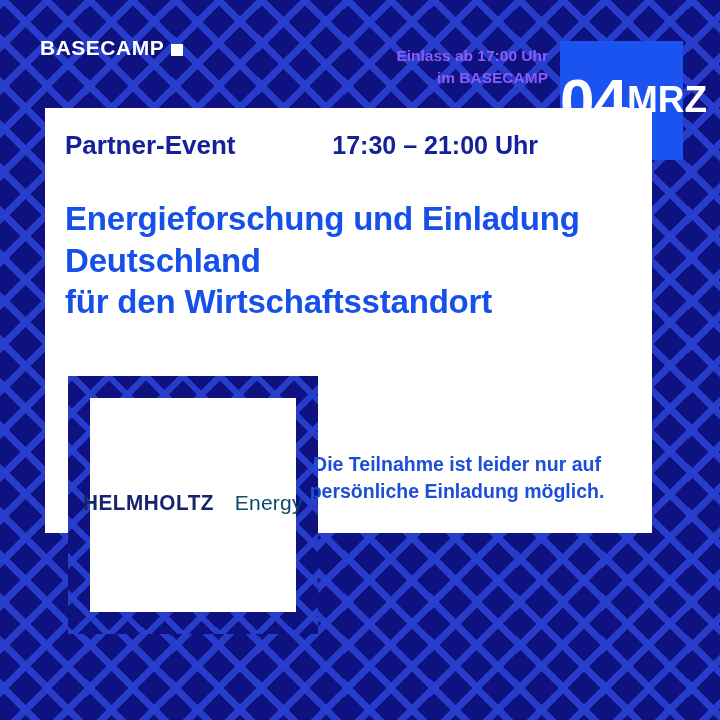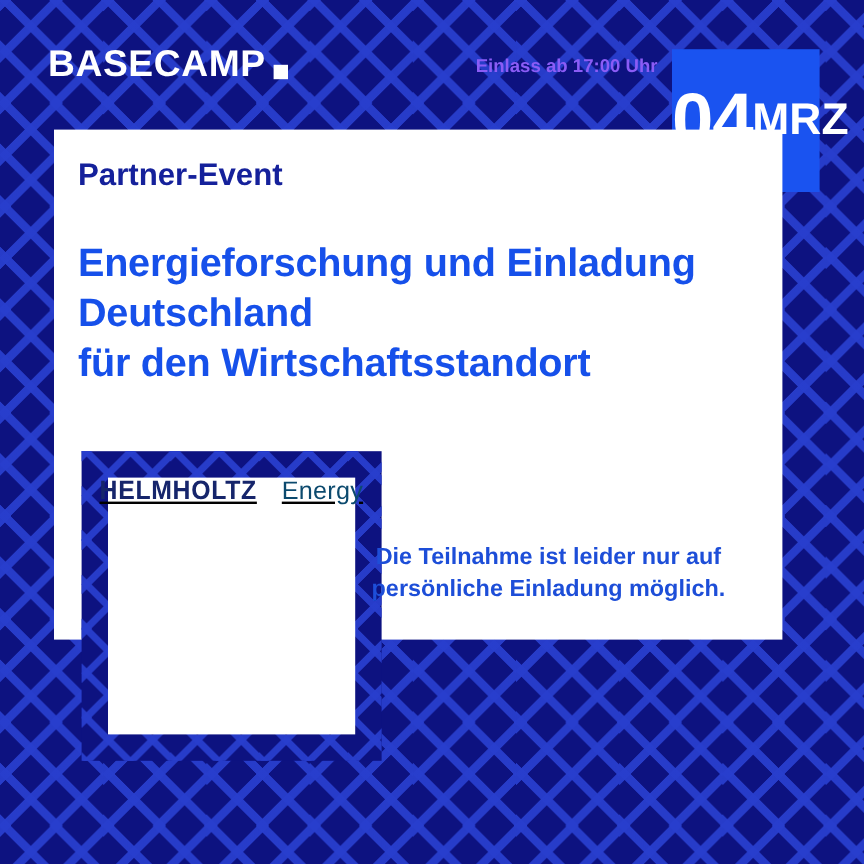--- a/index.html
+++ b/index.html
@@ -49,21 +49,21 @@
   .brand {
     position: absolute;
     left: 40px;
     top: 37px;
     display: flex;
     align-items: flex-end;
     gap: 7px;
   }
   .brand-word {
     color: #ffffff;
-    font-size: 31px;
+    font-size: 21px;
     font-weight: bold;
     letter-spacing: 0.5px;
     line-height: 1;
   }
   .brand-dot {
     width: 12px;
     height: 12px;
     background: #ffffff;
     margin-bottom: 2px;
   }
@@ -169,22 +169,22 @@
     background-size: 74px 74px, 74px 74px;
   }
   .logo-inner {
     position: absolute;
     left: 22px;
     top: 22px;
     right: 22px;
     bottom: 22px;
     background: #ffffff;
     display: flex;
+    align-items: center;
     justify-content: center;
-    text-decoration: underline;
   }
   .logo-lockup {
     display: flex;
     align-items: baseline;
     gap: 12px;
     transform: translateY(-2px);
   }
   .logo-mark {
     color: #16256b;
     font-size: 22px;
@@ -220,31 +220,33 @@
 
   <div class="pattern-bg"></div>
 
   <div class="brand">
     <span class="brand-word">BASECAMP</span>
     <span class="brand-dot"></span>
   </div>
 
   <div class="entry-note">
     <div>Einlass ab 17:00 Uhr</div>
+    <div>im BASECAMP</div>
   </div>
 
   <div class="date-badge">
     <div class="date-day">04</div>
     <div class="date-month">MRZ</div>
   </div>
 
   <div class="card">
 
     <div class="card-toprow">
       <div class="kicker">Partner-Event</div>
+      <div class="timerange">17:30 – 21:00 Uhr</div>
     </div>
 
     <div class="headline">
       <div>Energieforschung und Einladung</div>
       <div>Deutschland</div>
       <div>für den Wirtschaftsstandort</div>
     </div>
 
     <div class="logo-frame">
       <div class="logo-inner">

